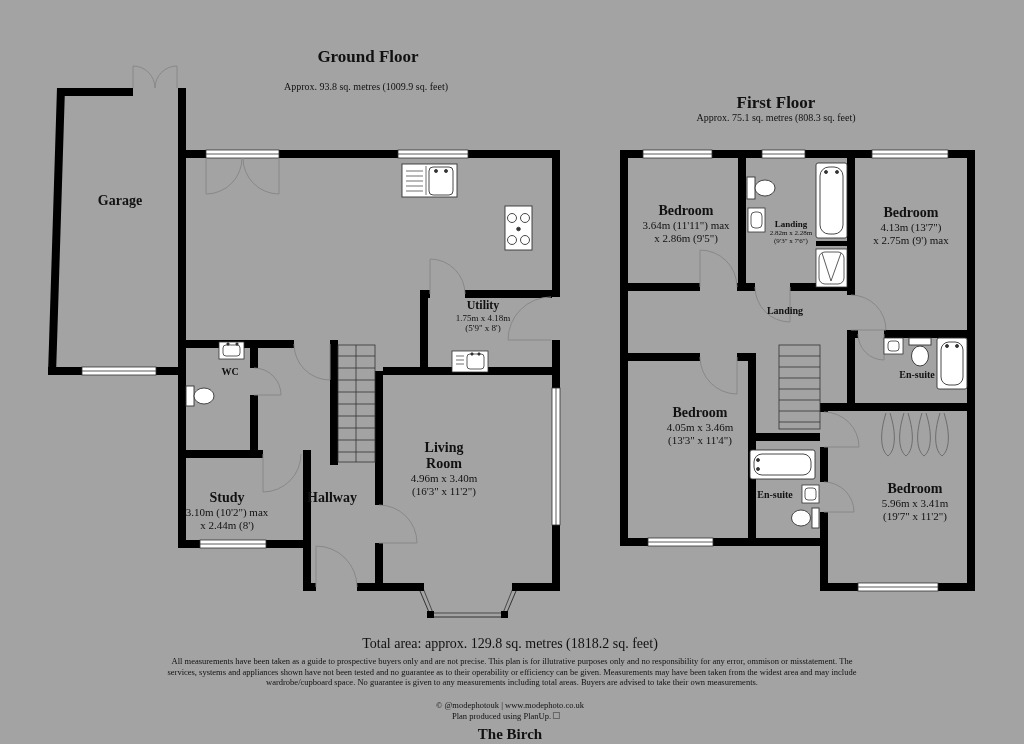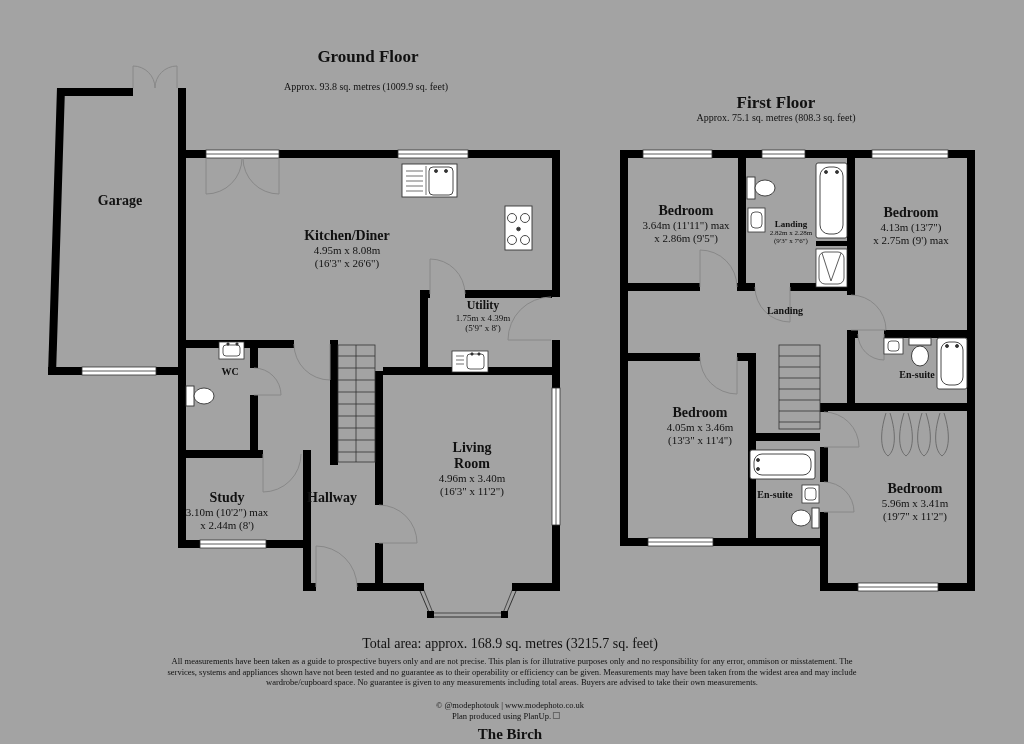--- a/index.html
+++ b/index.html
@@ -290,42 +290,37 @@
 </svg>
 
   <div class="lbl title" style="left:368px;top:47px">Ground Floor</div>
   <div class="lbl subtitle" style="left:366px;top:81px">Approx. 93.8 sq. metres (1009.9 sq. feet)</div>
   <div class="lbl title" style="left:776px;top:93px">First Floor</div>
   <div class="lbl subtitle" style="left:776px;top:112px">Approx. 75.1 sq. metres (808.3 sq. feet)</div>
 
   <div class="lbl room" style="left:120px;top:193px">
     <div class="rname">Garage</div>
   </div>
-  <div class="lbl room" style="left:347px;top:228px">
-    <div class="rname">Kitchen/Diner</div>
-    <div class="rdim">4.95m x 8.08m</div>
-    <div class="rdim">(16'3" x 26'6")</div>
-  </div>
   <div class="lbl room" style="left:483px;top:299px">
     <div class="rname" style="font-size:12px">Utility</div>
-    <div class="rdim" style="font-size:9px">1.75m x 4.39m</div>
+    <div class="rdim" style="font-size:9px">1.75m x 4.18m</div>
     <div class="rdim" style="font-size:9px">(5'9" x 8')</div>
   </div>
   <div class="lbl room" style="left:230px;top:366px">
     <div class="rname solo">WC</div>
   </div>
   <div class="lbl room" style="left:227px;top:490px">
     <div class="rname">Study</div>
     <div class="rdim">3.10m (10'2") max</div>
     <div class="rdim">x 2.44m (8')</div>
   </div>
   <div class="lbl room" style="left:332px;top:490px">
     <div class="rname">Hallway</div>
   </div>
-  <div class="lbl room" style="left:472px;top:440px">
+  <div class="lbl room" style="left:444px;top:440px">
     <div class="rname">Living</div>
     <div class="rname">Room</div>
     <div class="rdim">4.96m x 3.40m</div>
     <div class="rdim">(16'3" x 11'2")</div>
   </div>
 
   <div class="lbl room" style="left:686px;top:203px">
     <div class="rname">Bedroom</div>
     <div class="rdim">3.64m (11'11") max</div>
     <div class="rdim">x 2.86m (9'5")</div>
@@ -353,19 +348,19 @@
   </div>
   <div class="lbl room" style="left:775px;top:489px">
     <div class="rname solo">En-suite</div>
   </div>
   <div class="lbl room" style="left:915px;top:481px">
     <div class="rname">Bedroom</div>
     <div class="rdim">5.96m x 3.41m</div>
     <div class="rdim">(19'7" x 11'2")</div>
   </div>
 
-  <div class="lbl total" style="left:510px;top:636px">Total area: approx. 168.9 sq. metres (3215.7 sq. feet)</div>
+  <div class="lbl total" style="left:510px;top:636px">Total area: approx. 129.8 sq. metres (1818.2 sq. feet)</div>
   <div class="lbl disclaimer" style="left:512px;top:656px">All measurements have been taken as a guide to prospective buyers only and are not precise. This plan is for illutrative purposes only and no responsibility for any error, ommison or misstatement. The services, systems and appliances shown have not been tested and no guarantee as to their operability or efficiency can be given. Measurements may have been taken from the widest area and may include wardrobe/cupboard space. No guarantee is given to any measurements including total areas. Buyers are advised to take their own measurements.</div>
   <div class="lbl credit" style="left:510px;top:701px">© @modephotouk | www.modephoto.co.uk</div>
   <div class="lbl produced" style="left:506px;top:712px"><span>Plan produced using PlanUp.</span><span class="sq"></span></div>
   <div class="lbl propname" style="left:510px;top:726px">The Birch</div>
 
 </div>
 
 </body></html>

